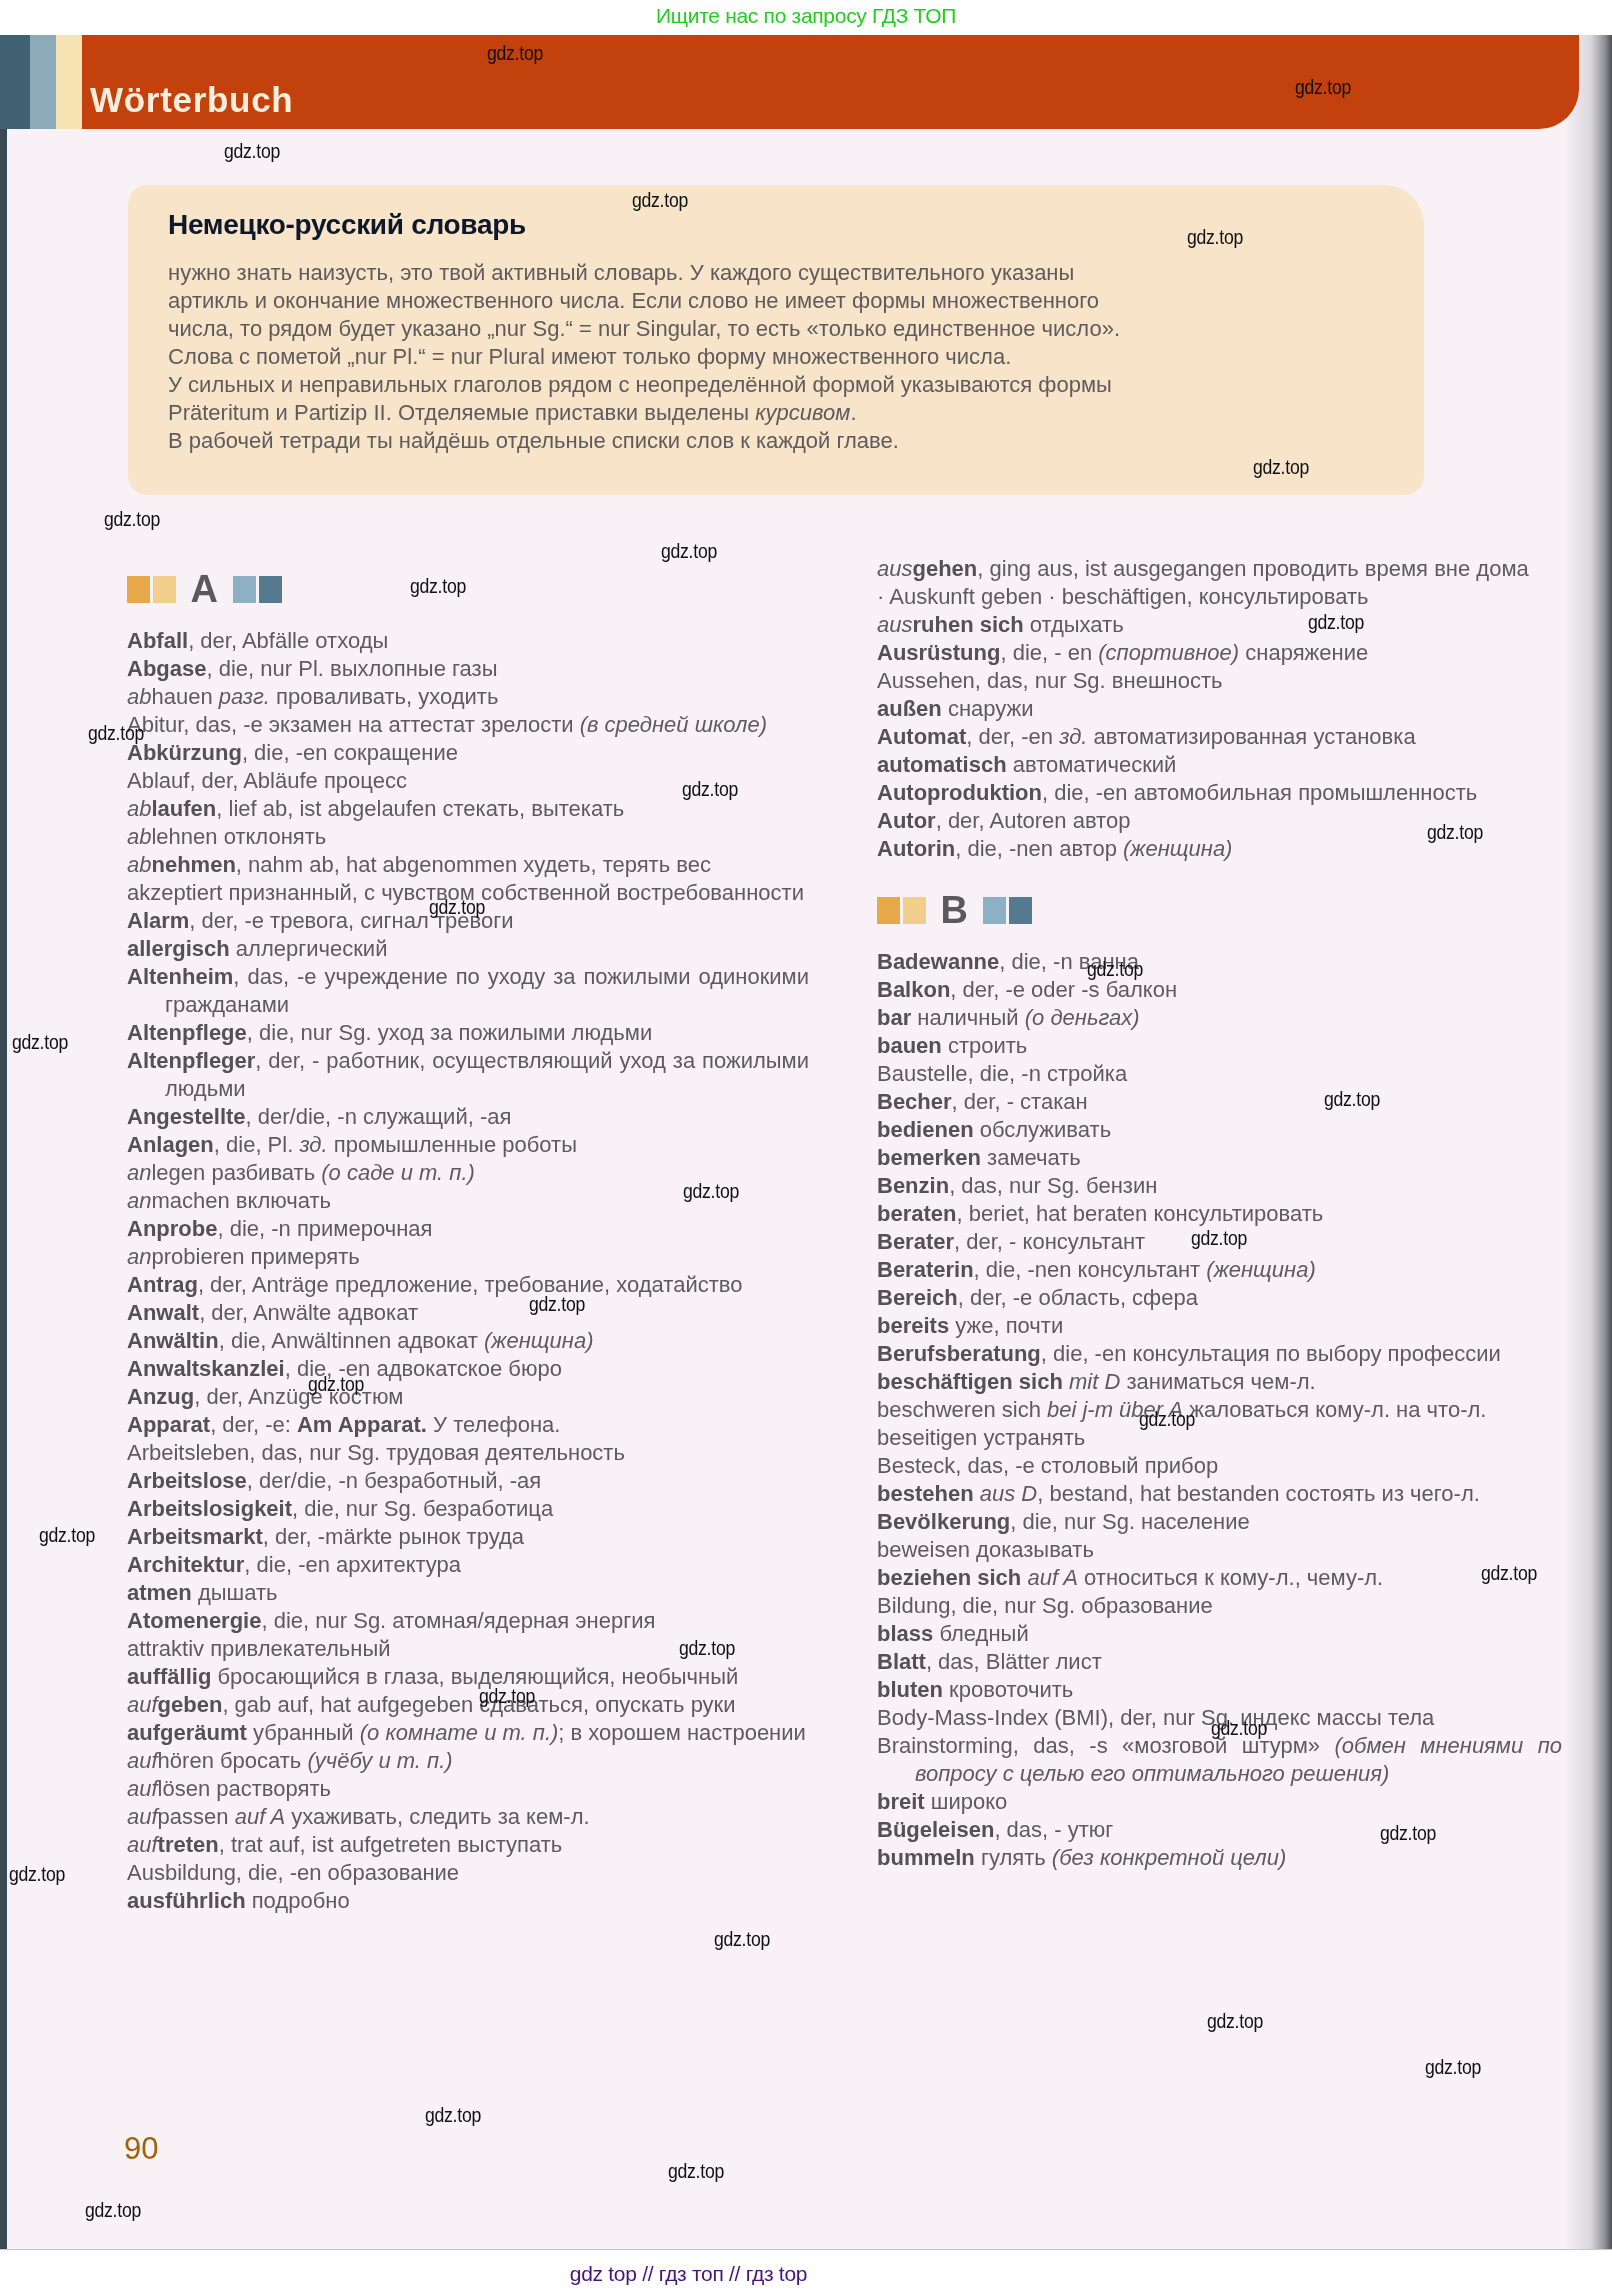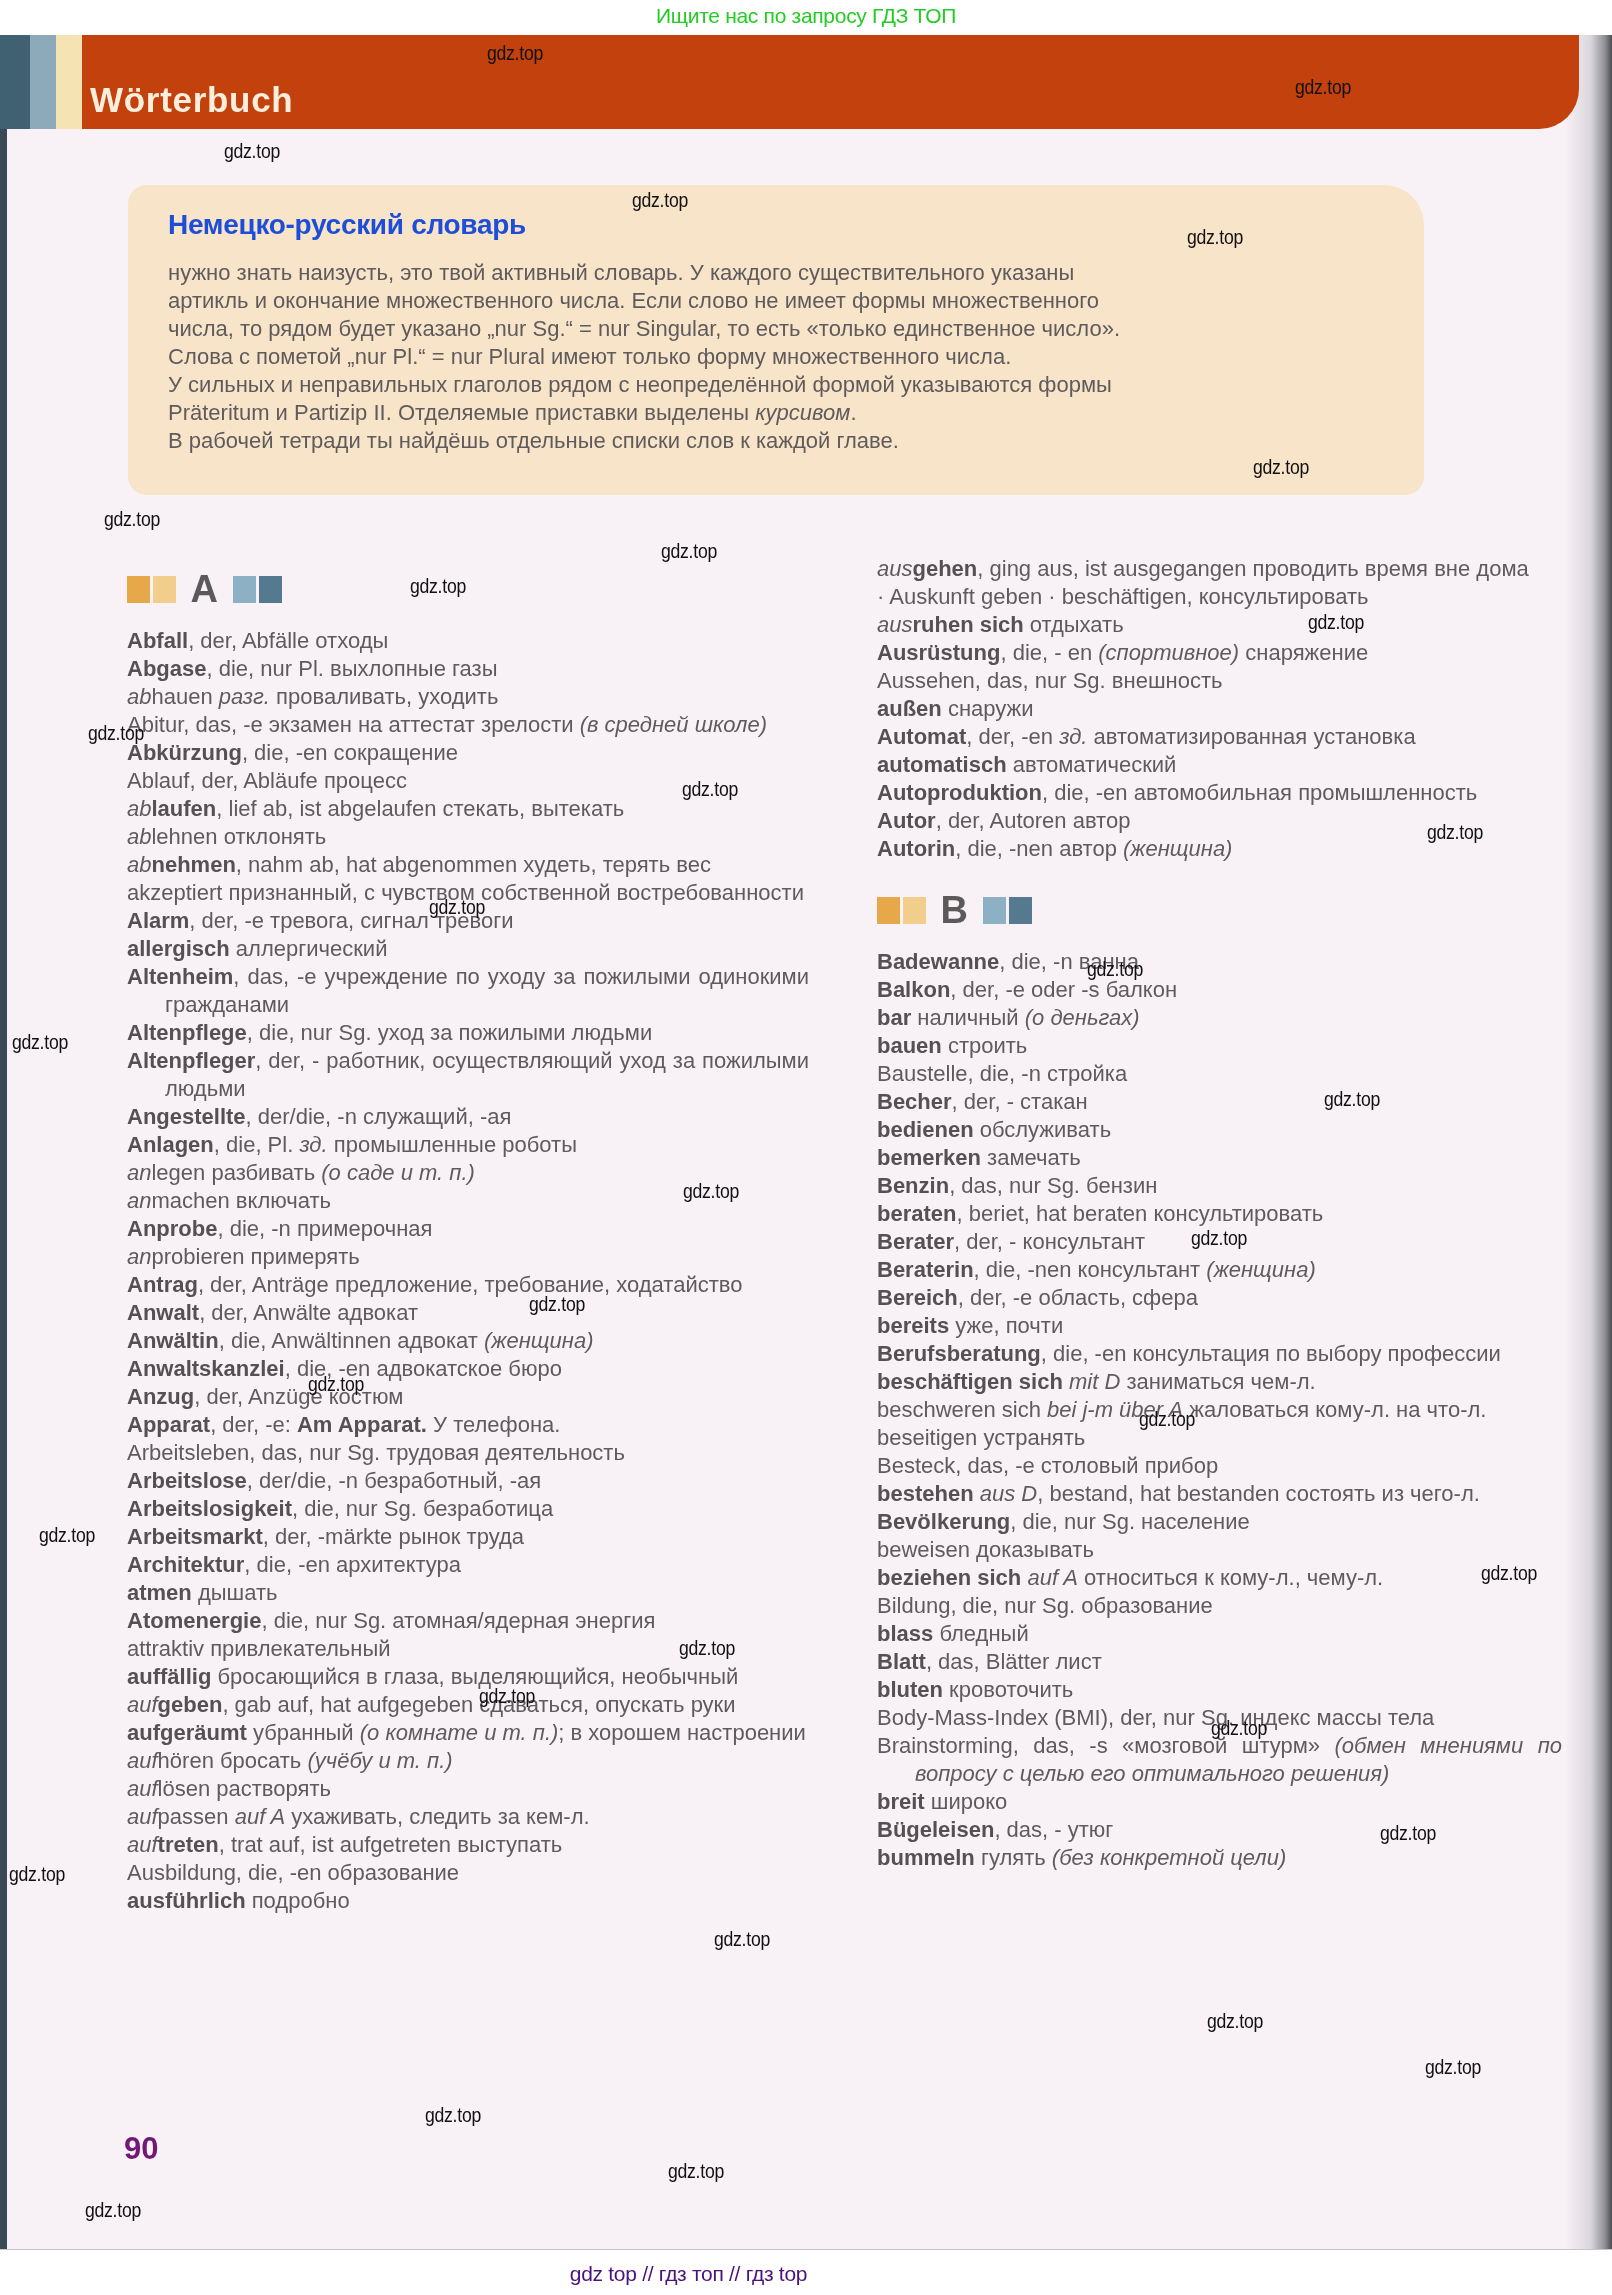--- a/index.html
+++ b/index.html
@@ -45,21 +45,21 @@
     letter-spacing: 0.7px;
   }
 
   .intro-box {
     position: absolute; left: 128px; top: 150px; width: 1296px; height: 310px;
     background: #f8e4c8;
     border-radius: 19px 40px 19px 19px;
     padding: 24px 35px 0 40px;
   }
   .intro-title {
-    color: #1d4ed8; font-size: 28px; font-weight: bold; letter-spacing: -0.3px;
+    color: #0f172a; font-size: 28px; font-weight: bold; letter-spacing: -0.3px;
     margin-bottom: 17.5px;
   }
   .intro-line {
     color: #5f5b5d; font-size: 22px; line-height: 28px; white-space: nowrap;
   }
   .intro-line .b { font-weight: bold; color: #4f4b4d; }
   .intro-line .i { font-style: italic; }
 
   .col {
     position: absolute; top: 513px;
@@ -81,21 +81,21 @@
   .entry {
     line-height: 28px;
     padding-left: 38px; text-indent: -38px;
     text-align: justify;
   }
   .entry .b { font-weight: bold; color: #555153; }
   .entry .i { font-style: italic; }
 
   .page-number {
     position: absolute; left: 124px; top: 2096px;
-    color: #701a75; font-size: 31px; font-weight: bold;
+    color: #a16207; font-size: 31px; font-weight: normal;
   }
 
   .watermark {
     position: absolute; color: #111; font-size: 19.6px;
     font-family: "Liberation Sans", sans-serif; letter-spacing: -0.3px;
     transform: scaleX(0.9); transform-origin: left;
   }
 
   .bottom-banner {
     position: absolute; left: 0; top: 2257px; width: 1377px; height: 34px;

